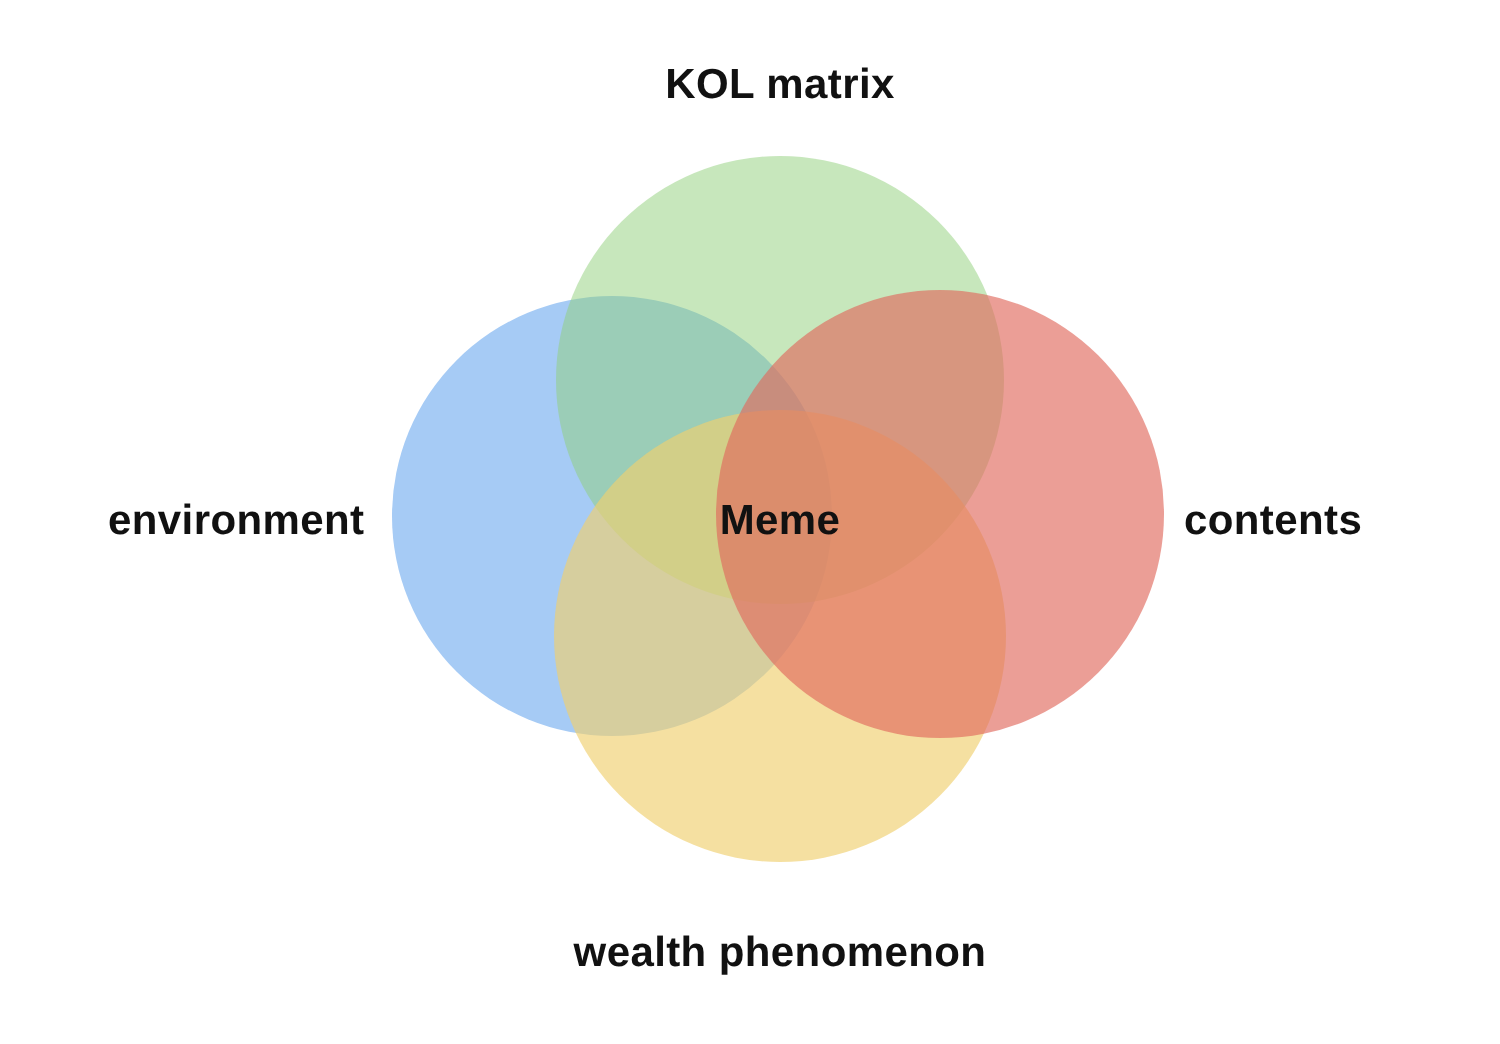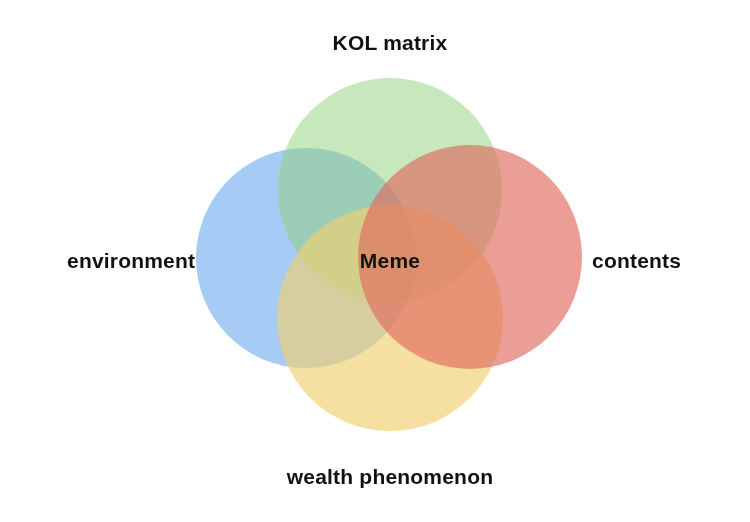--- a/index.html
+++ b/index.html
@@ -22,21 +22,21 @@
     .label {
       position: absolute;
       font-weight: bold;
       font-size: 21px;
       color: #111111;
       white-space: nowrap;
       line-height: 1;
       letter-spacing: 0.2px;
     }
     #lbl-top    { left: 0; width: 780px; text-align: center; top: 32px; }
-    #lbl-left   { left: 67px;  top: 250px; }
+    #lbl-left   { left: 54px;  top: 250px; }
     #lbl-right  { left: 592px; top: 250px; text-align: right; }
     #lbl-bottom { left: 0; width: 780px; text-align: center; top: 466px; }
     #lbl-center { left: 0; width: 780px; text-align: center; top: 250px; }
   </style>
 </head>
 <body>
 
 <svg class="canvas" width="750" height="522" viewBox="0 0 750 522" xmlns="http://www.w3.org/2000/svg">
 
   <circle cx="306" cy="258" r="110" fill="#a6cbf5" fill-opacity="1"></circle>

